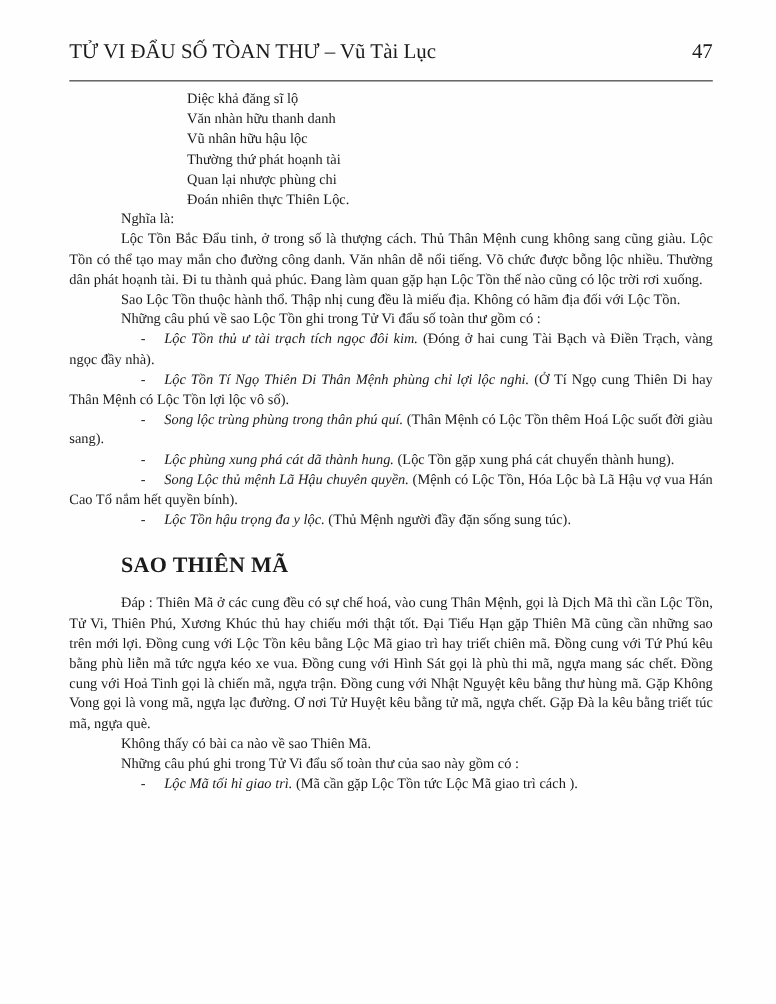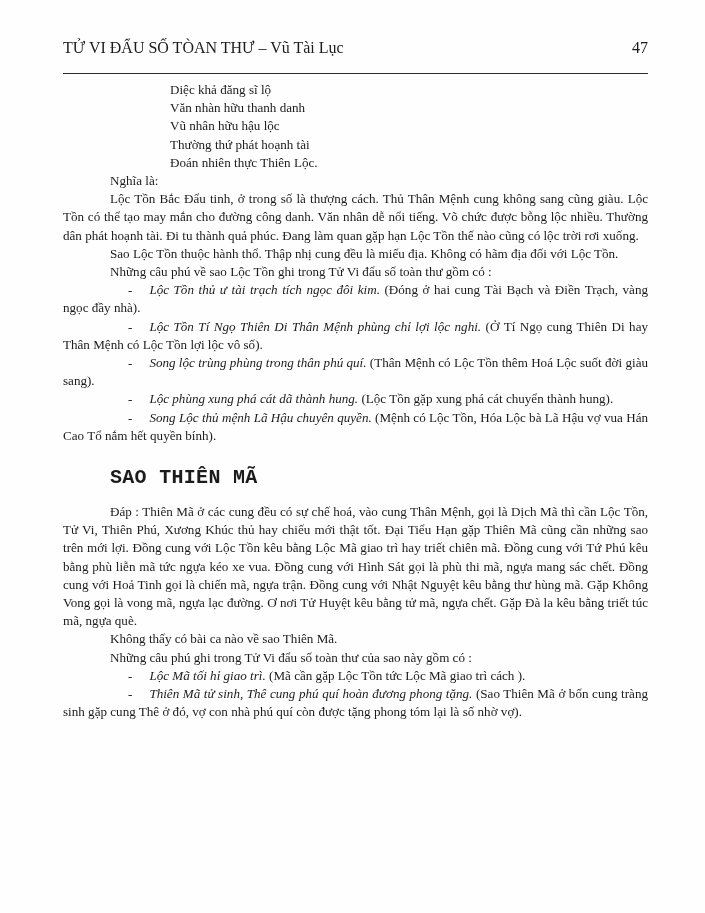--- a/index.html
+++ b/index.html
@@ -12,21 +12,21 @@
     color: #1b1b1b;
     font-family: "Liberation Serif", "DejaVu Serif", serif;
     box-sizing: border-box;
     padding: 40px 57px 0 63px;
     overflow: hidden;
   }
   .page-header {
     display: flex;
     justify-content: space-between;
     align-items: baseline;
-    font-size: 16px;
+    font-size: 19px;
     line-height: 16px;
   }
   .header-rule {
     border: none;
     border-top: 1.4px solid #2a2a2a;
     margin: 17px 0 7px 0;
   }
   .content {
     font-size: 13.1px;
     line-height: 18.2px;
@@ -38,58 +38,58 @@
   .bullet { margin: 0; text-indent: 65px; }
   .dash { padding-right: 17px; }
   .phu { font-style: italic; }
   .section-title {
     font-size: 20px;
     font-weight: bold;
     margin: 21px 0 13px 47px;
     line-height: 24px;
     text-align: left;
     letter-spacing: 0.3px;
-    font-family: Liberation Mono, monospace;
   }
 </style>
 </head>
 <body>
 
 <div class="page">
 
   <header class="page-header">
     <span>TỬ VI ĐẨU SỐ TÒAN THƯ – Vũ Tài Lục</span>
     <span>47</span>
   </header>
   <hr class="header-rule">
 
   <main class="content">
 
     <div class="verse">
       <div class="verse-line">Diệc khả đăng sĩ lộ</div>
       <div class="verse-line">Văn nhàn hữu thanh danh</div>
       <div class="verse-line">Vũ nhân hữu hậu lộc</div>
       <div class="verse-line">Thường thứ phát hoạnh tài</div>
+      <div class="verse-line">Quan lại nhược phùng chi</div>
       <div class="verse-line">Đoán nhiên thực Thiên Lộc.</div>
     </div>
 
     <p class="para">Nghĩa là:</p>
     <p class="para">Lộc Tồn Bắc Đẩu tinh, ở trong số là thượng cách. Thủ Thân Mệnh cung không sang cũng giàu. Lộc Tồn có thể tạo may mắn cho đường công danh. Văn nhân dễ nổi tiếng. Võ chức được bỗng lộc nhiều. Thường dân phát hoạnh tài. Đi tu thành quả phúc. Đang làm quan gặp hạn Lộc Tồn thế nào cũng có lộc trời rơi xuống.</p>
     <p class="para">Sao Lộc Tồn thuộc hành thổ. Thập nhị cung đều là miếu địa. Không có hãm địa đối với Lộc Tồn.</p>
     <p class="para">Những câu phú về sao Lộc Tồn ghi trong Tử Vi đẩu số toàn thư gồm có :</p>
 
     <p class="bullet"><span class="dash">-</span><span class="phu">Lộc Tồn thủ ư tài trạch tích ngọc đôi kim.</span><span class="giai"> (Đóng ở hai cung Tài Bạch và Điền Trạch, vàng ngọc đầy nhà).</span></p>
     <p class="bullet"><span class="dash">-</span><span class="phu">Lộc Tồn Tí Ngọ Thiên Di Thân Mệnh phùng chỉ lợi lộc nghi.</span><span class="giai"> (Ở Tí Ngọ cung Thiên Di hay Thân Mệnh có Lộc Tồn lợi lộc vô số).</span></p>
     <p class="bullet"><span class="dash">-</span><span class="phu">Song lộc trùng phùng trong thân phú quí.</span><span class="giai"> (Thân Mệnh có Lộc Tồn thêm Hoá Lộc suốt đời giàu sang).</span></p>
     <p class="bullet"><span class="dash">-</span><span class="phu">Lộc phùng xung phá cát dã thành hung.</span><span class="giai"> (Lộc Tồn gặp xung phá cát chuyển thành hung).</span></p>
     <p class="bullet"><span class="dash">-</span><span class="phu">Song Lộc thủ mệnh Lã Hậu chuyên quyền.</span><span class="giai"> (Mệnh có Lộc Tồn, Hóa Lộc bà Lã Hậu vợ vua Hán Cao Tổ nắm hết quyền bính).</span></p>
+    <p class="bullet"><span class="dash">-</span><span class="phu">Lộc Tồn hậu trọng đa y lộc.</span><span class="giai"> (Thủ Mệnh người đầy đặn sống sung túc).</span></p>
 
     <h2 class="section-title">SAO THIÊN MÃ</h2>
 
     <p class="para">Đáp : Thiên Mã ở các cung đều có sự chế hoá, vào cung Thân Mệnh, gọi là Dịch Mã thì cần Lộc Tồn, Tử Vi, Thiên Phú, Xương Khúc thủ hay chiếu mới thật tốt. Đại Tiểu Hạn gặp Thiên Mã cũng cần những sao trên mới lợi. Đồng cung với Lộc Tồn kêu bằng Lộc Mã giao trì hay triết chiên mã. Đồng cung với Tứ Phú kêu bằng phù liễn mã tức ngựa kéo xe vua. Đồng cung với Hình Sát gọi là phù thi mã, ngựa mang sác chết. Đồng cung với Hoả Tinh gọi là chiến mã, ngựa trận. Đồng cung với Nhật Nguyệt kêu bằng thư hùng mã. Gặp Không Vong gọi là vong mã, ngựa lạc đường. Ơ nơi Tử Huyệt kêu bằng tử mã, ngựa chết. Gặp Đà la kêu bằng triết túc mã, ngựa què.</p>
     <p class="para">Không thấy có bài ca nào về sao Thiên Mã.</p>
     <p class="para">Những câu phú ghi trong Tử Vi đẩu số toàn thư của sao này gồm có :</p>
 
     <p class="bullet"><span class="dash">-</span><span class="phu">Lộc Mã tối hỉ giao trì.</span><span class="giai"> (Mã cần gặp Lộc Tồn tức Lộc Mã giao trì cách ).</span></p>
-    <p class="bullet"><span class="dash">-</span><span class="phu">Thiên Mã tử sinh, Thê cung phú quí hoàn đương phong tặng.</span><span class="giai"> (Sao Thiên Mã ở bốn cung tràng sinh gặp cung Thê ở đó, vợ con nhà phú quí còn được tặng phong tóm lại là số nhờ vợ).</span></p>
 
   </main>
 </div>
 
 </body></html>

